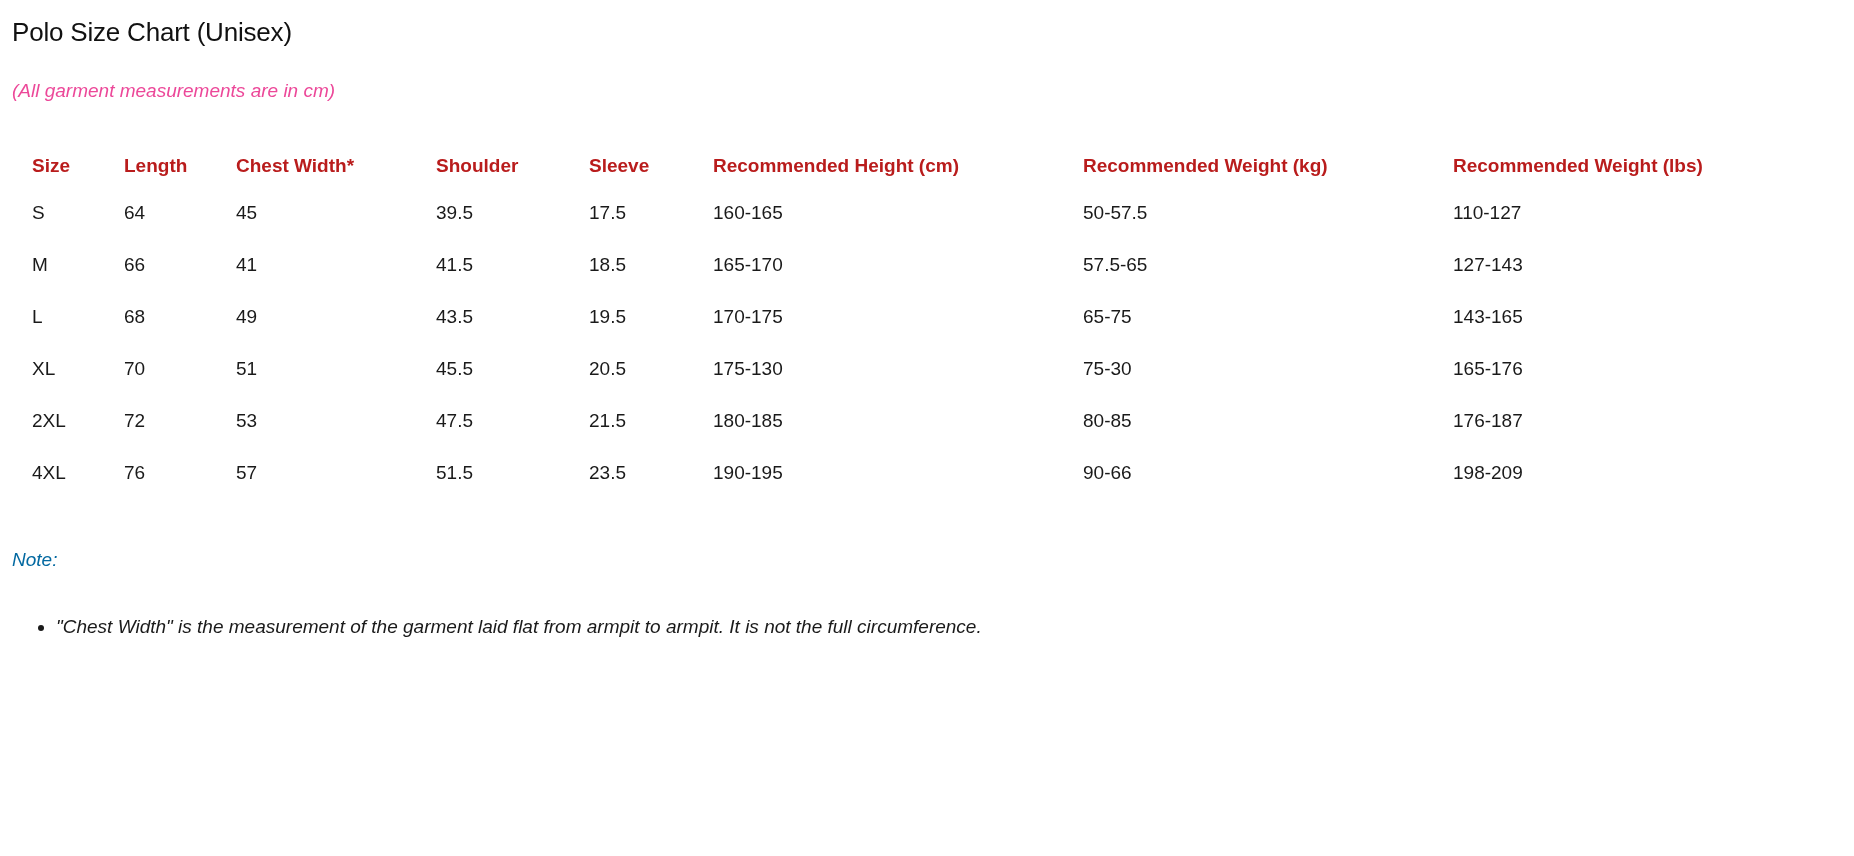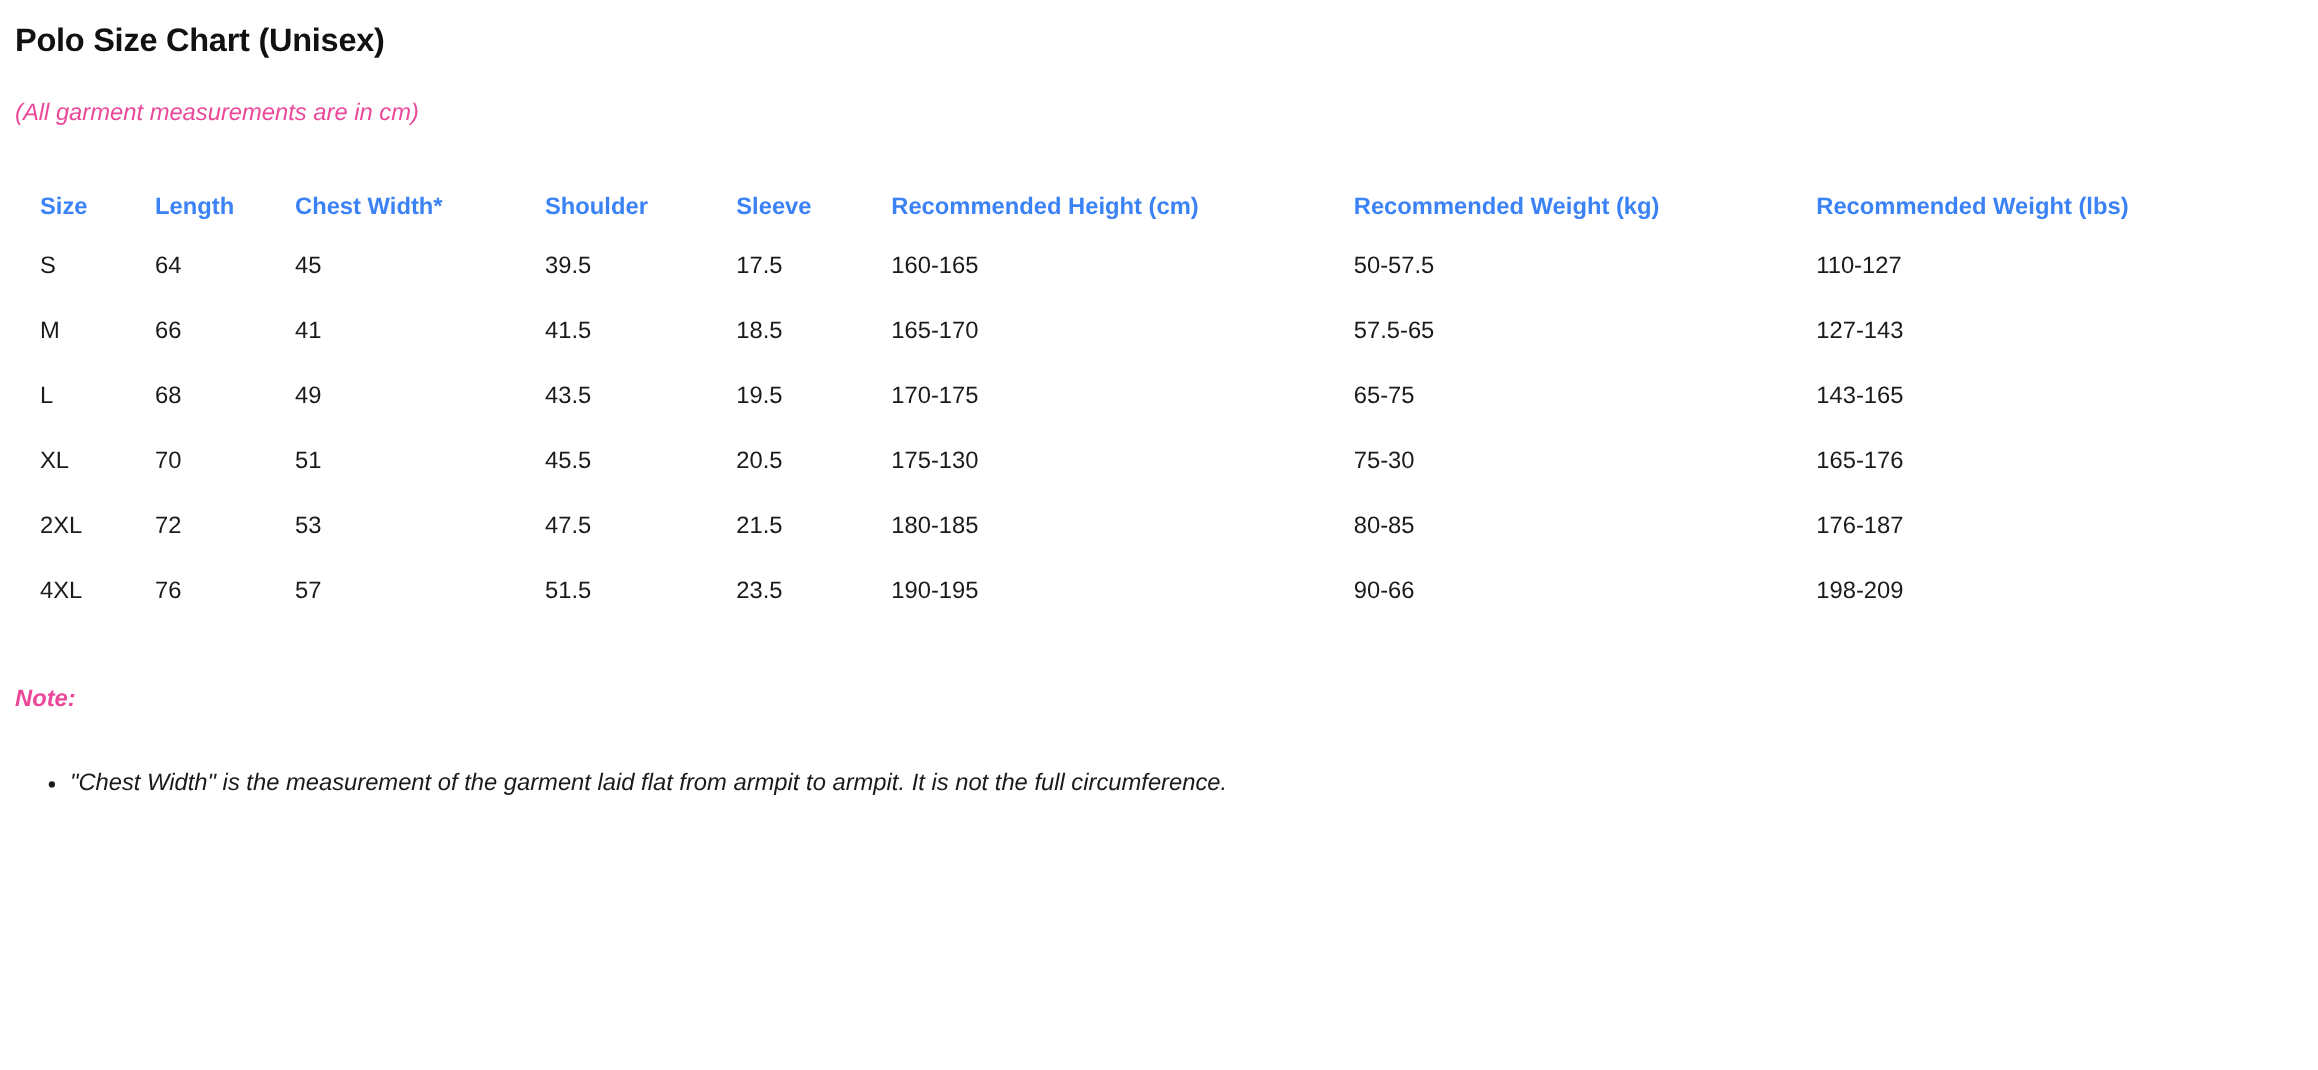--- a/index.html
+++ b/index.html
@@ -13,21 +13,21 @@
     min-height: 856px;
     font-family: "Liberation Sans", sans-serif;
     color: #1a1a1a;
     -webkit-font-smoothing: antialiased;
   }
   .page {
     padding: 14px 12px 0 12px;
   }
   .doc-title {
     font-size: 26px;
-    font-weight: bold;
+    font-weight: normal;
     letter-spacing: -0.2px;
     margin: 0 0 0 0;
     line-height: 1.4;
     color: #111111;
   }
   .doc-subtitle {
     font-size: 19px;
     font-style: italic;
     color: #ec4899;
     margin: 28px 0 0 0;
@@ -36,21 +36,21 @@
   table.size-chart {
     border-collapse: collapse;
     width: 100%;
     margin-top: 40px;
     table-layout: fixed;
   }
   table.size-chart th {
     text-align: left;
     font-size: 19px;
     font-weight: bold;
-    color: #3b82f6;
+    color: #b91c1c;
     padding: 10px 10px 10px 20px;
     white-space: nowrap;
   }
   table.size-chart td {
     text-align: left;
     font-size: 19px;
     font-weight: normal;
     color: #1a1a1a;
     padding: 15px 10px 15px 20px;
     white-space: nowrap;
@@ -59,24 +59,24 @@
   table.size-chart col.c1 { width: 112px; }
   table.size-chart col.c2 { width: 200px; }
   table.size-chart col.c3 { width: 153px; }
   table.size-chart col.c4 { width: 124px; }
   table.size-chart col.c5 { width: 370px; }
   table.size-chart col.c6 { width: 370px; }
   table.size-chart col.c7 { width: auto; }
 
   .note-heading {
     font-size: 19px;
-    font-weight: bold;
+    font-weight: normal;
     font-style: italic;
     margin: 50px 0 0 0;
-    color: #ec4899;
+    color: #0369a1;
   }
   ul.notes {
     margin: 42px 0 0 0;
     padding-left: 44px;
   }
   ul.notes li {
     font-size: 19px;
     font-style: italic;
     color: #1a1a1a;
     line-height: 1.5;

